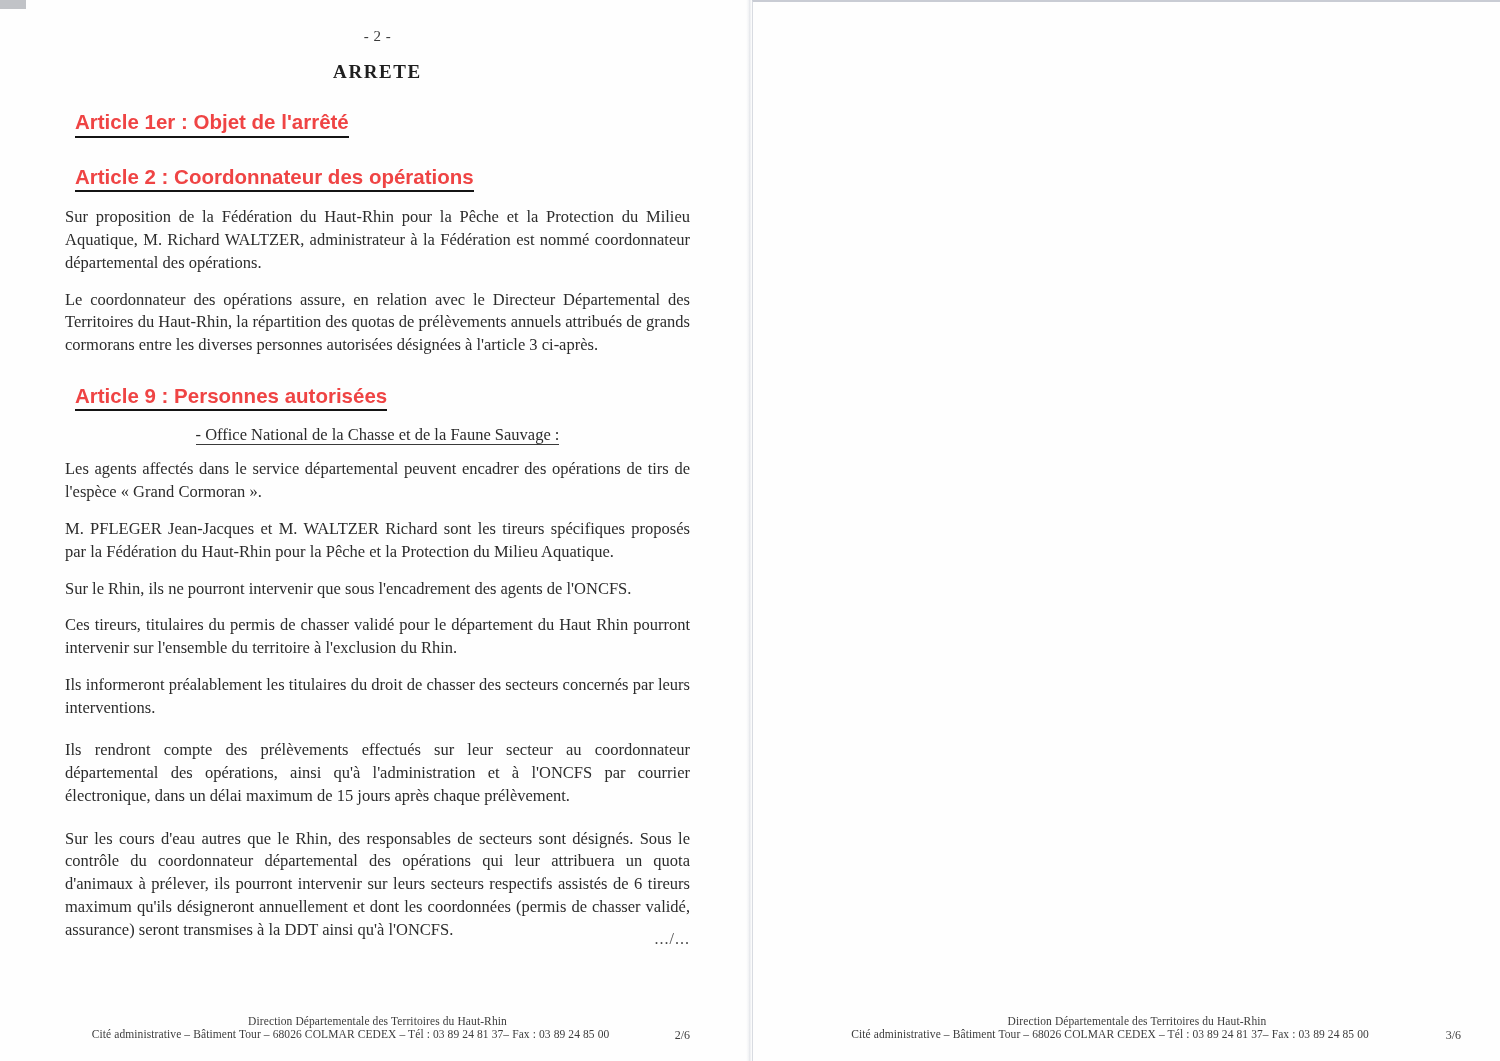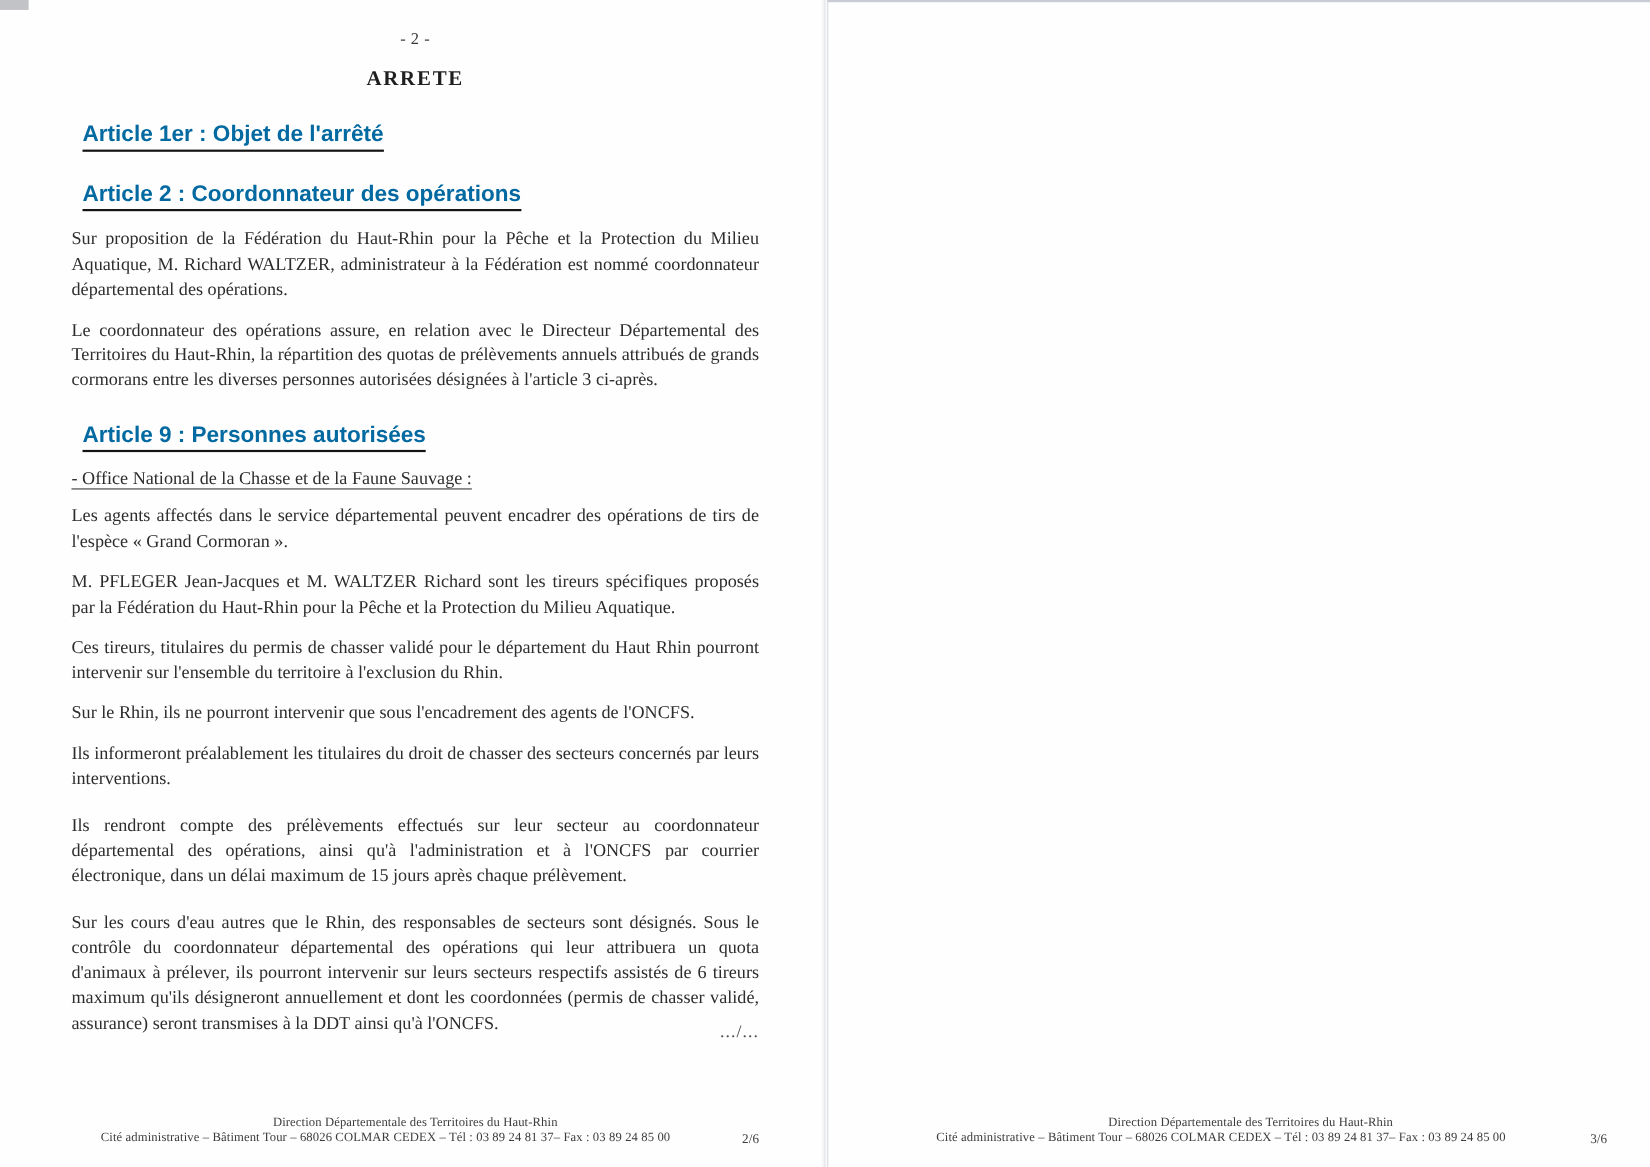--- a/index.html
+++ b/index.html
@@ -73,39 +73,40 @@
     font-weight: bold;
     font-size: 19px;
     letter-spacing: 1.6px;
     margin-top: 16px;
     color: #1f1f1f;
   }
   h2.article {
     font-family: "Liberation Sans", sans-serif;
     font-size: 20.5px;
     font-weight: bold;
-    color: #0369a1;
+    color: #ef4444;
     margin: 0;
     display: inline-block;
     border-bottom: 2px solid #141414;
     padding-bottom: 1px;
     line-height: 1.25;
   }
   .article-wrap { margin: 26px 0 14px 10px; }
   p.body {
     font-size: 16.5px;
     line-height: 1.38;
     text-align: justify;
     margin: 0 0 14px 0;
     color: #2c2c2c;
   }
   .sub-head {
     font-size: 16.5px;
     margin: 0 0 13px 0;
     color: #2c2c2c;
+    text-align: center;
   }
   .u { border-bottom: 1px solid #3a3a3a; padding-bottom: 0px; }
   .cont-mark {
     font-size: 16px;
     text-align: right;
     color: #4a4a4a;
     letter-spacing: 1px;
   }
 
   
@@ -159,22 +160,22 @@
       <p class="body">Sur proposition de la Fédération du Haut-Rhin pour la Pêche et la Protection du Milieu Aquatique, M. Richard WALTZER, administrateur à la Fédération est nommé coordonnateur départemental des opérations.</p>
       <p class="body">Le coordonnateur des opérations assure, en relation avec le Directeur Départemental des Territoires du Haut-Rhin, la répartition des quotas de prélèvements annuels attribués de grands cormorans entre les diverses personnes autorisées désignées à l'article 3 ci-après.</p>
 
       <div class="article-wrap">
         <h2 class="article">Article 9 : Personnes autorisées</h2>
       </div>
       <div class="sub-head"><span class="u">- Office National de la Chasse et de la Faune Sauvage :</span></div>
       <p class="body">Les agents affectés dans le service départemental peuvent encadrer des opérations de tirs de l'espèce « Grand Cormoran ».</p>
 
       <p class="body">M. PFLEGER Jean-Jacques et M. WALTZER Richard sont les tireurs spécifiques proposés par la Fédération du Haut-Rhin pour la Pêche et la Protection du Milieu Aquatique.</p>
+      <p class="body">Sur le Rhin, ils ne pourront intervenir que sous l'encadrement des agents de l'ONCFS.</p>
       <p class="body">Ces tireurs, titulaires du permis de chasser validé pour le département du Haut Rhin pourront intervenir sur l'ensemble du territoire à l'exclusion du Rhin.</p>
-      <p class="body">Sur le Rhin, ils ne pourront intervenir que sous l'encadrement des agents de l'ONCFS.</p>
       <p class="body">Ils informeront préalablement les titulaires du droit de chasser des secteurs concernés par leurs interventions.</p>
       <p class="body" style="margin-top:20px">Ils rendront compte des prélèvements effectués sur leur secteur au coordonnateur départemental des opérations, ainsi qu'à l'administration et à l'ONCFS par courrier électronique, dans un délai maximum de 15 jours après chaque prélèvement.</p>
       <p class="body" style="margin-top:20px">Sur les cours d'eau autres que le Rhin, des responsables de secteurs sont désignés. Sous le contrôle du coordonnateur départemental des opérations qui leur attribuera un quota d'animaux à prélever, ils pourront intervenir sur leurs secteurs respectifs assistés de 6 tireurs maximum qu'ils désigneront annuellement et dont les coordonnées (permis de chasser validé, assurance) seront transmises à la DDT ainsi qu'à l'ONCFS.</p>
 
     </div>
 
     <div class="cont-mark" style="position:absolute; left:65px; top:930px; width:625px;">.../...</div>
 
     <div class="footer footer-left">
       <div class="line1">Direction Départementale des Territoires du Haut-Rhin</div>

